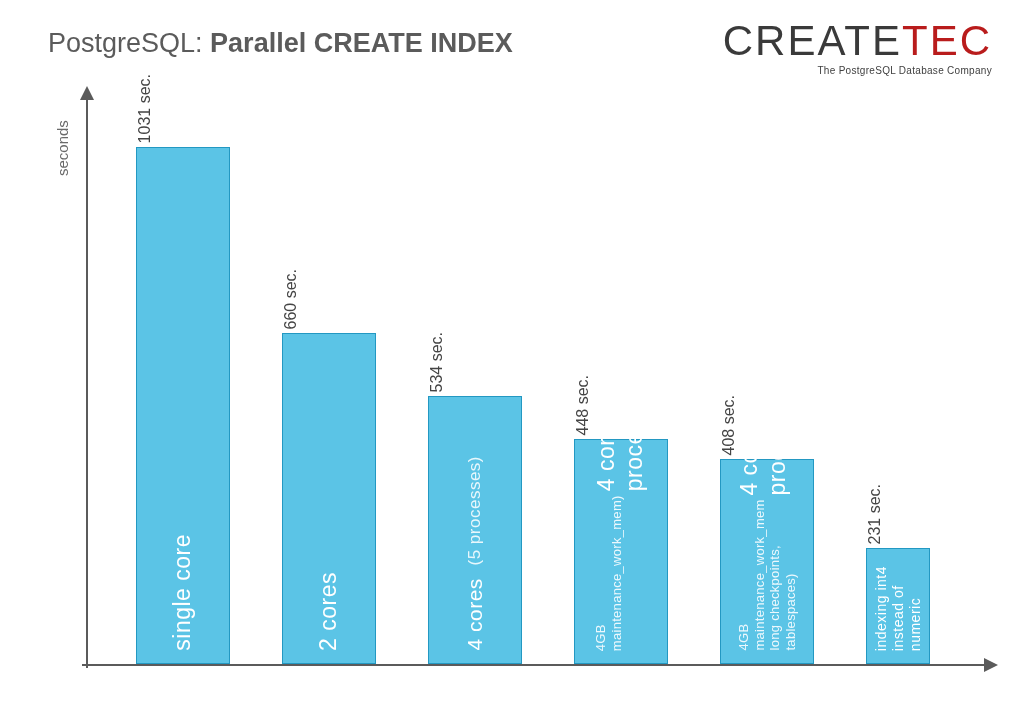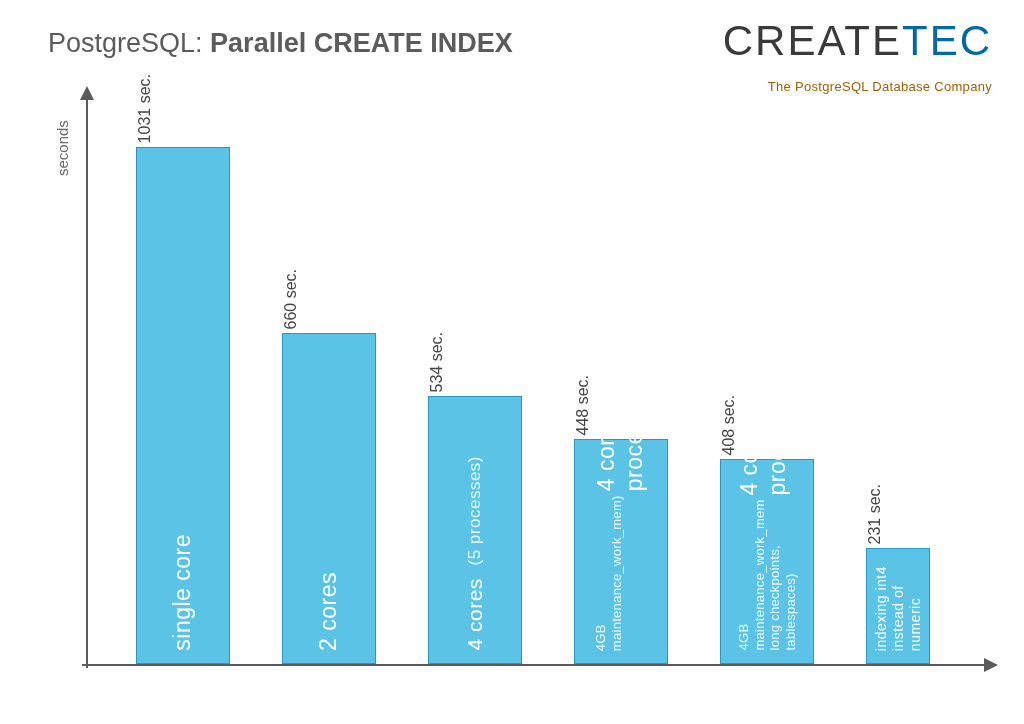--- a/index.html
+++ b/index.html
@@ -8,22 +8,22 @@
 
   
   .title-row { position: absolute; left: 48px; top: 28px; font-size: 27px; font-weight: 300; color: #5b5b5b; white-space: nowrap; }
   .title-row .light { font-weight: 300; }
   .title-row .bold  { font-weight: 600; }
 
   
   .logo { position: absolute; right: 32px; top: 20px; text-align: right; line-height: 1; }
   .logo .brand { font-size: 42px; letter-spacing: 2px; font-weight: 300; }
   .logo .brand .dark  { color: #3a3a3a; }
-  .logo .brand .light { color: #0369a1; font-weight: 400; }
-  .logo .tag { font-size: 13px; color: #a16207; margin-top: 18px; letter-spacing: 0.3px; }
+  .logo .brand .light { color: #b91c1c; font-weight: 400; }
+  .logo .tag { font-size: 10px; color: #404040; margin-top: 4px; letter-spacing: 0.3px; }
 
   
   .chart { position: absolute; left: 48px; top: 88px; width: 946px; height: 610px; }
   
   .plot { position: absolute; left: 38px; top: 4px; width: 880px; height: 572px; }
 
   
   .axis-y { position: absolute; left: 38px; top: 0; width: 2px; height: 580px; background: #5b5b5b; }
   .axis-x { position: absolute; left: 34px; top: 576px; width: 902px; height: 2px; background: #5b5b5b; }
   

